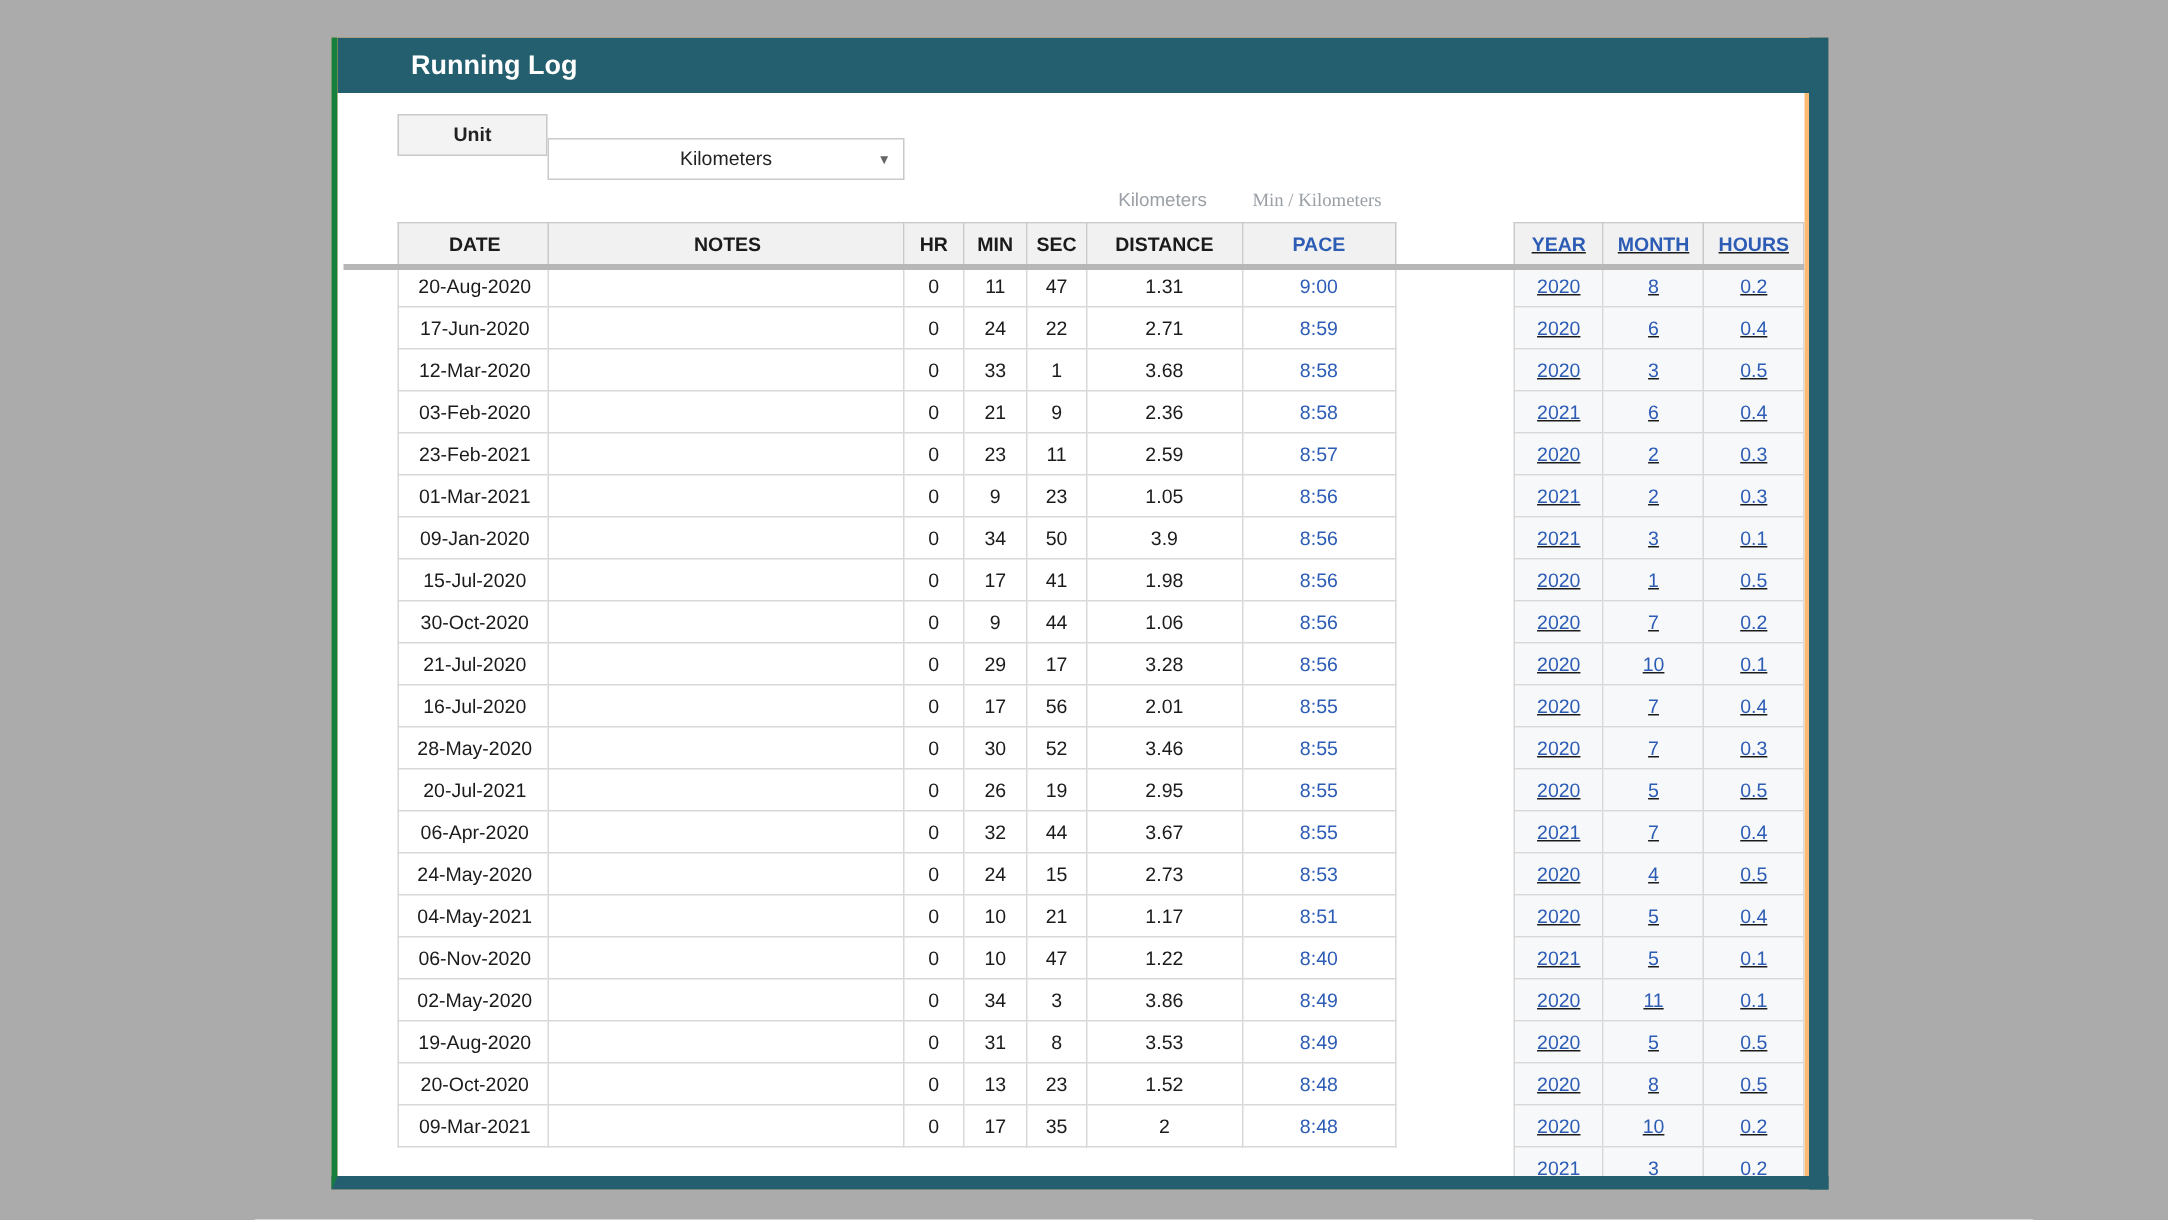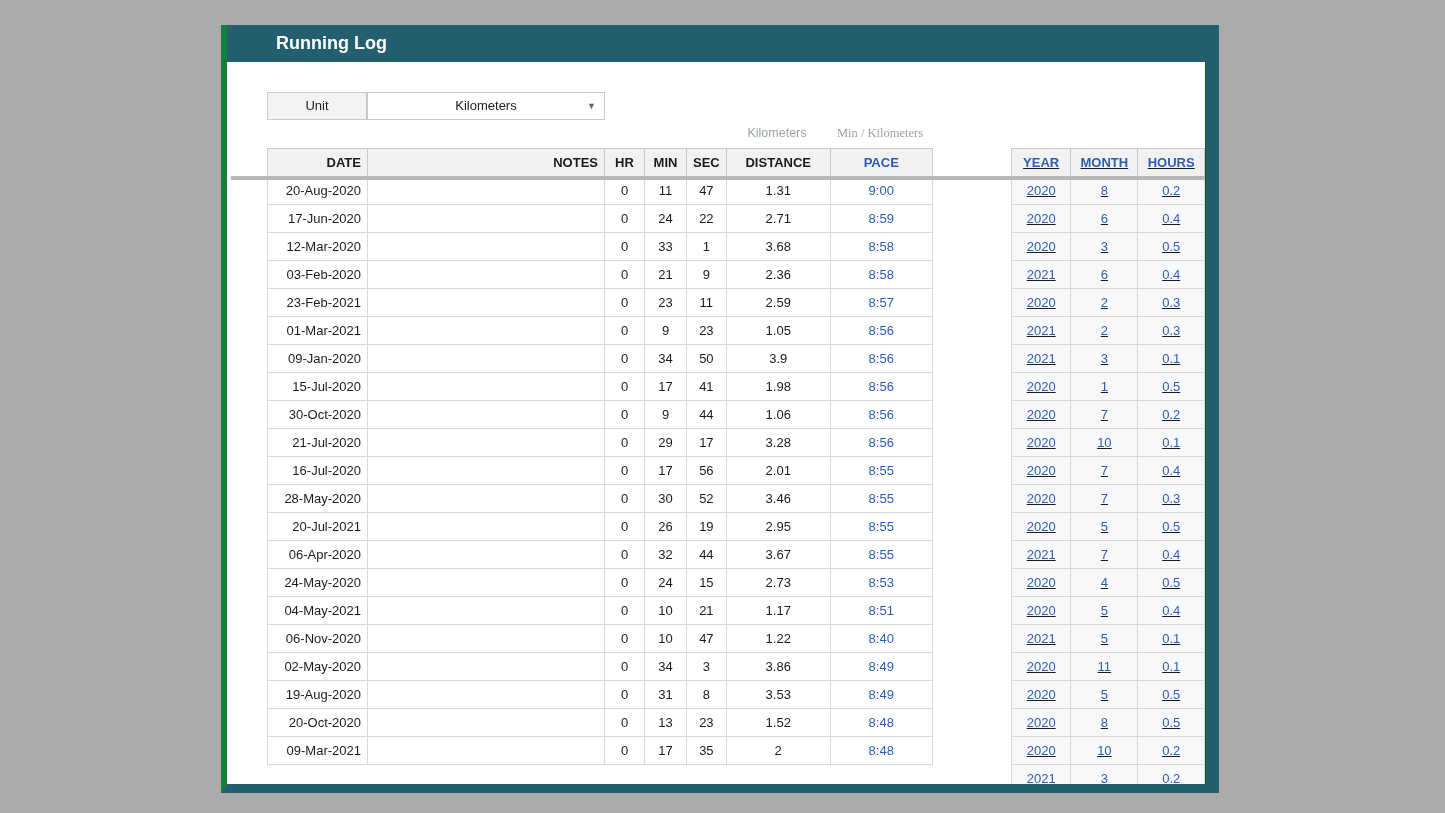--- a/index.html
+++ b/index.html
@@ -5,39 +5,39 @@
   * { margin:0; padding:0; box-sizing:border-box; }
   html,body { width:1445px; height:813px; overflow:hidden; }
   body {
     background:#ababab;
     font-family:"Liberation Sans", sans-serif;
     position:relative;
   }
   .window {
     position:absolute; left:221px; top:25px;
     width:998px; height:768px;
-    background:#14532d;
-    border-left:6px solid #15803d;
+    background:#fdba74;
+    border-left:4px solid #15803d;
     border-right:13px solid #235f6e;
     border-bottom:9px solid #235f6e;
     overflow:hidden;
   }
   .titlebar {
     height:37px; background:#235f6e;
     color:#ffffff; font-size:18px; font-weight:bold;
     line-height:37px; padding-left:49px;
   }
   .content {
     position:relative; width:978px; height:722px;
     background:#ffffff; overflow:hidden;
   }
   .unit-label {
-    position:absolute; left:40px; top:30px; width:100px; height:28px;
+    position:absolute; left:40px; top:14px; width:100px; height:28px;
     background:#f3f3f3; border:1px solid #c9c9c9;
-    font-size:13px; font-weight:normal; color:#222;
+    font-size:13px; font-weight:bold; color:#222;
     text-align:center; line-height:26px;
   }
   .unit-select {
     position:absolute; left:140px; top:30px; width:238px; height:28px;
     background:#ffffff; border:1px solid #c9c9c9;
     font-size:13px; color:#222;
     text-align:center; line-height:26px; cursor:pointer;
   }
   .unit-select .caret {
     position:absolute; right:8px; top:0; line-height:26px;
@@ -56,21 +56,21 @@
   table.grid th, table.grid td {
     border:1px solid #d8d8d8; height:28px; overflow:hidden;
     white-space:nowrap; padding:0 6px;
   }
   table.grid th {
     background:#f1f1f1; border-color:#c9c9c9;
     font-weight:bold; color:#1b1b1b;
   }
   table.grid td { background:#ffffff; }
   table.summary td { background:#f7f8fa; }
-  .al { text-align:right; padding-left:8px !important; }
+  .al { text-align:center; padding-left:8px !important; }
   .ac { text-align:center; }
   .blue { color:#2d5cb5 !important; }
   .main-tbl { left:40px; top:86px; }
   .summary-tbl { left:784px; top:86px;text-decoration:underline; }
   .divider {
     position:absolute; left:4px; top:114px; width:974px; height:4px;
     background:#b7b7b7;
   }
 </style>
 </head>

